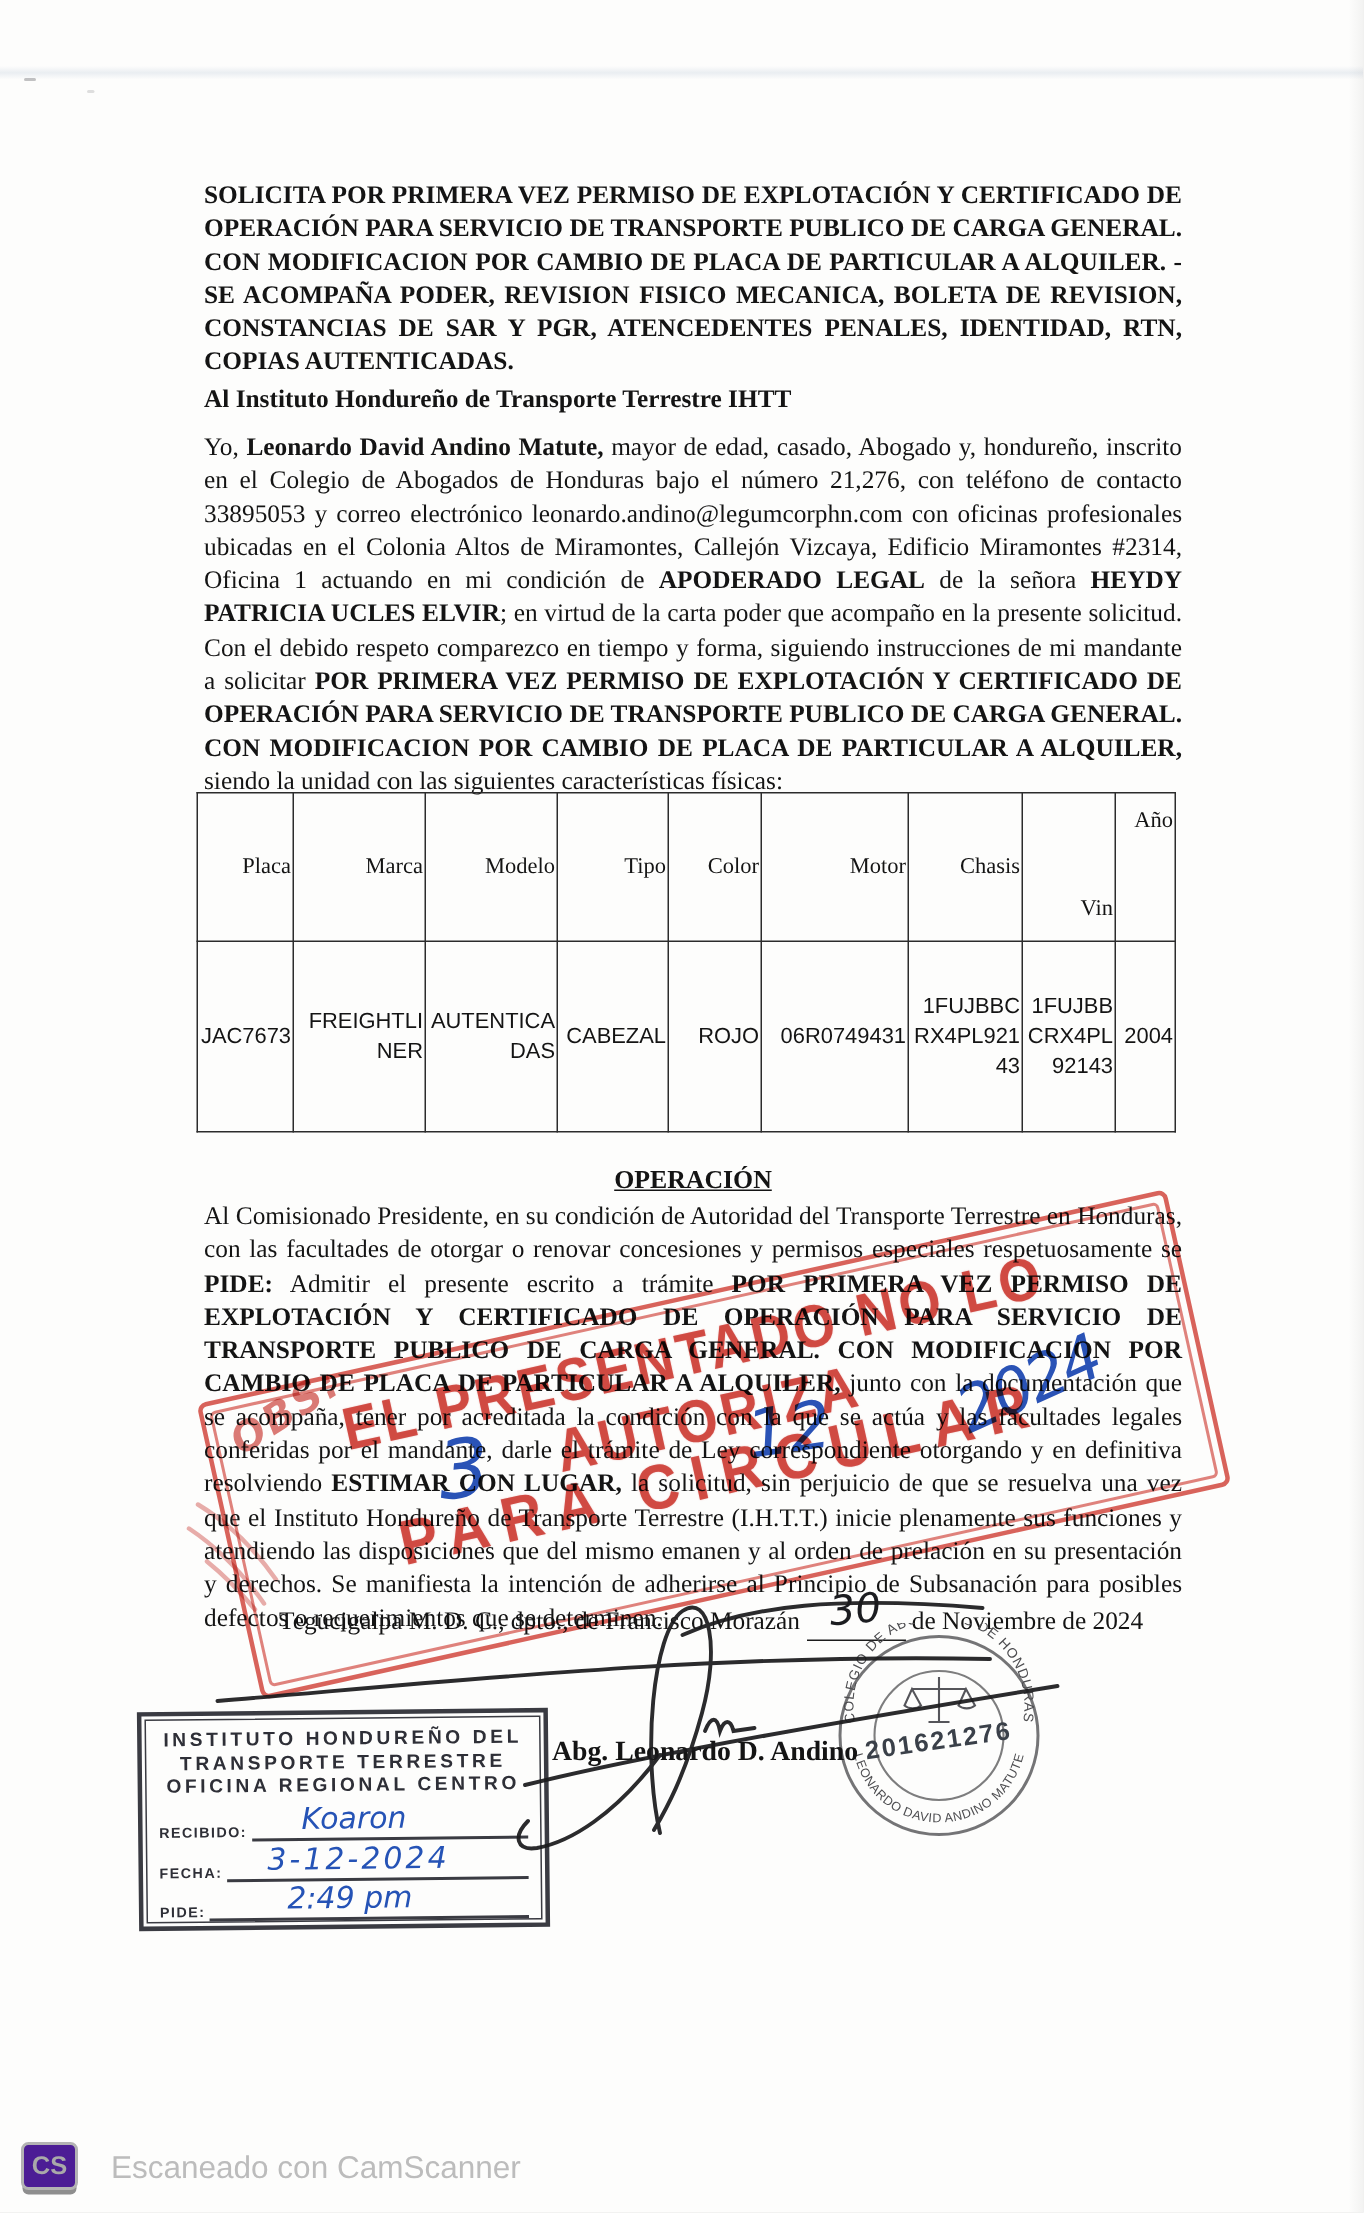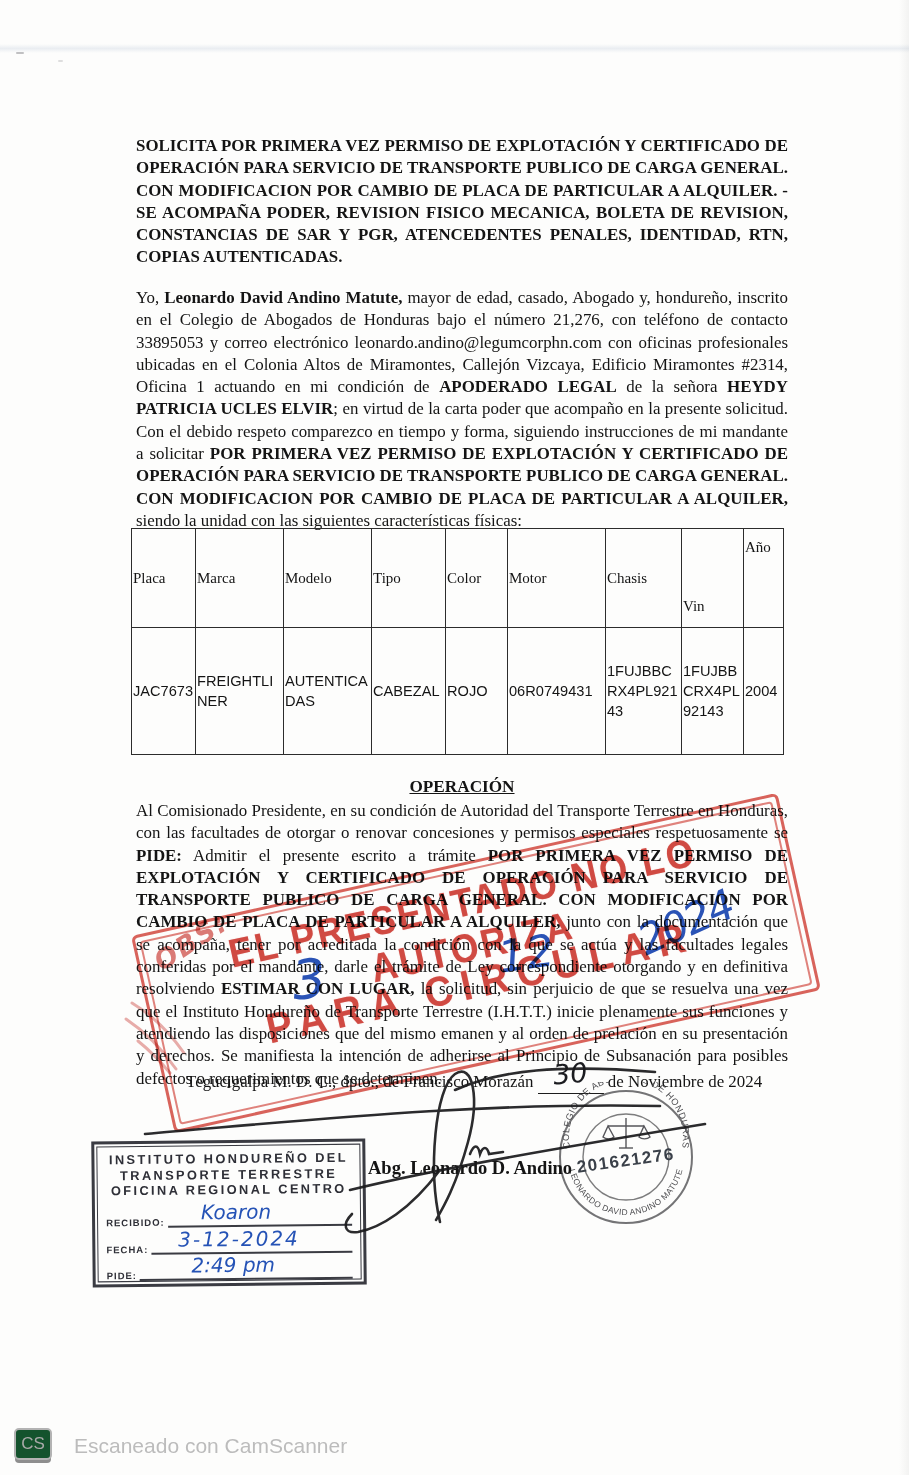--- a/index.html
+++ b/index.html
@@ -5,33 +5,33 @@
 <style>
   html,body{margin:0;padding:0;background:#e9e9e9;}
   .page{
     position:relative;width:909px;height:1475px;margin:0 auto;
     background:#fdfdfc;overflow:hidden;
     font-family:"Liberation Serif",serif;color:#141414;
   }
   .abs{position:absolute;}
   .para{text-align:justify;font-size:16.9px;line-height:22.3px;}
   .b{font-weight:bold;}
-  .bold{font-weight:bold;margin-top:16px;}
+  .bold{font-weight:bold;}
   .title-center{font-weight:bold;text-decoration:underline;text-align:center;font-size:17.2px;}
 
   
   .crease{left:0;top:44px;width:100%;height:9px;
     background:linear-gradient(to bottom,rgba(255,255,255,0),rgba(185,198,214,.28),rgba(255,255,255,0));}
   .edge-shade{right:0;top:0;width:10px;height:100%;
     background:linear-gradient(to left,rgba(120,120,120,.08),rgba(120,120,120,0));}
   .speck{background:rgba(120,120,125,.45);border-radius:2px;}
 
   
   table.veh{border-collapse:collapse;table-layout:fixed;width:652px;}
-  table.veh th,table.veh td{border:1.7px solid #2c2c2c;text-align:left;vertical-align:middle;padding:18px 1px;}
+  table.veh th,table.veh td{border:1.7px solid #2c2c2c;text-align:right;vertical-align:middle;padding:18px 1px;}
   table.veh th{font-weight:normal;font-size:15px;height:62px;font-family:"Liberation Serif",serif;}
   table.veh td{font-family:"Liberation Sans",sans-serif;font-size:14.6px;height:90px;word-break:break-all;line-height:20px;}
 
   
   .red-stamp{
     left:145px;top:862px;width:656px;height:196px;
     transform:rotate(-12.5deg);transform-origin:center;
     border:3px solid rgba(205,48,38,.75);border-radius:6px;
     mix-blend-mode:multiply;z-index:5;
   }
@@ -80,38 +80,39 @@
   .recv-field{position:relative;display:flex;align-items:flex-end;
     font-family:"Liberation Sans",sans-serif;font-weight:bold;color:#2e2f37;}
   .recv-label{font-size:9.5px;letter-spacing:1px;}
   .recv-rule{flex:1;border-bottom:2px solid #3a3b43;margin-left:3px;height:0;}
   .recv-hand{position:absolute;font-family:"DejaVu Sans",sans-serif;
     font-style:italic;font-size:20px;color:#2553b8;font-weight:normal;}
 
   
   .cs-badge{left:14px;top:1428px;width:38px;height:32px;
     border:2.6px solid #b3b3b3;border-radius:5px;box-sizing:border-box;
-    color:#a9a9a9;font-family:"Liberation Sans",sans-serif;font-weight:normal;
-    font-size:17px;text-align:center;line-height:27px;background:#14532d;
+    color:#a9a9a9;font-family:"Liberation Sans",sans-serif;font-weight:bold;
+    font-size:17px;text-align:center;line-height:27px;background:#4c1d95;
     box-shadow:0 4px 0 -1px #8e8e8e;}
   .cs-text{left:62px;top:1434px;font-family:"Liberation Sans",sans-serif;
     font-size:21px;color:#bcbcbc;margin-left:12px;}
 </style>
 </head>
 <body>
 
 <div class="page">
 
   <div class="abs crease"></div>
   <div class="abs edge-shade"></div>
   <div class="abs speck" style="left:16px;top:52px;width:8px;height:2px;"></div>
   <div class="abs speck" style="left:58px;top:60px;width:5px;height:2px;opacity:.5;"></div>
 
   <div class="abs para bold" style="left:136px;top:119px;width:652px;">SOLICITA POR PRIMERA VEZ PERMISO DE EXPLOTACIÓN Y CERTIFICADO DE OPERACIÓN PARA SERVICIO DE TRANSPORTE PUBLICO DE CARGA GENERAL. CON MODIFICACION POR CAMBIO DE PLACA DE PARTICULAR A ALQUILER. - SE ACOMPAÑA PODER, REVISION FISICO MECANICA, BOLETA DE REVISION, CONSTANCIAS DE SAR Y PGR, ATENCEDENTES PENALES, IDENTIDAD, RTN, COPIAS AUTENTICADAS.</div>
 
+  <div class="abs bold" style="left:136px;top:256px;width:652px;font-size:16.9px;">Al Instituto Hondureño de Transporte Terrestre IHTT</div>
 
   <div class="abs para" style="left:136px;top:287px;width:652px;"><span>Yo, </span><span class="b">Leonardo David Andino Matute,</span><span> mayor de edad, casado, Abogado y, hondureño, inscrito en el Colegio de Abogados de Honduras bajo el número 21,276, con teléfono de contacto 33895053 y correo electrónico leonardo.andino@legumcorphn.com con oficinas profesionales ubicadas en el Colonia Altos de Miramontes, Callejón Vizcaya, Edificio Miramontes #2314, Oficina 1 actuando en mi condición de </span><span class="b">APODERADO LEGAL</span><span> de la señora </span><span class="b">HEYDY PATRICIA UCLES ELVIR</span><span>; en virtud de la carta poder que acompaño en la presente solicitud. Con el debido respeto comparezco en tiempo y forma, siguiendo instrucciones de mi mandante a solicitar </span><span class="b">POR PRIMERA VEZ PERMISO DE EXPLOTACIÓN Y CERTIFICADO DE OPERACIÓN PARA SERVICIO DE TRANSPORTE PUBLICO DE CARGA GENERAL. CON MODIFICACION POR CAMBIO DE PLACA DE PARTICULAR A ALQUILER,</span><span> siendo la unidad con las siguientes características físicas:</span></div>
 
   <table class="veh abs" style="left:131px;top:528px;">
     <colgroup>
       <col style="width:64px">
         <col style="width:88px">
         <col style="width:88px">
       <col style="width:74px">
         <col style="width:62px">

